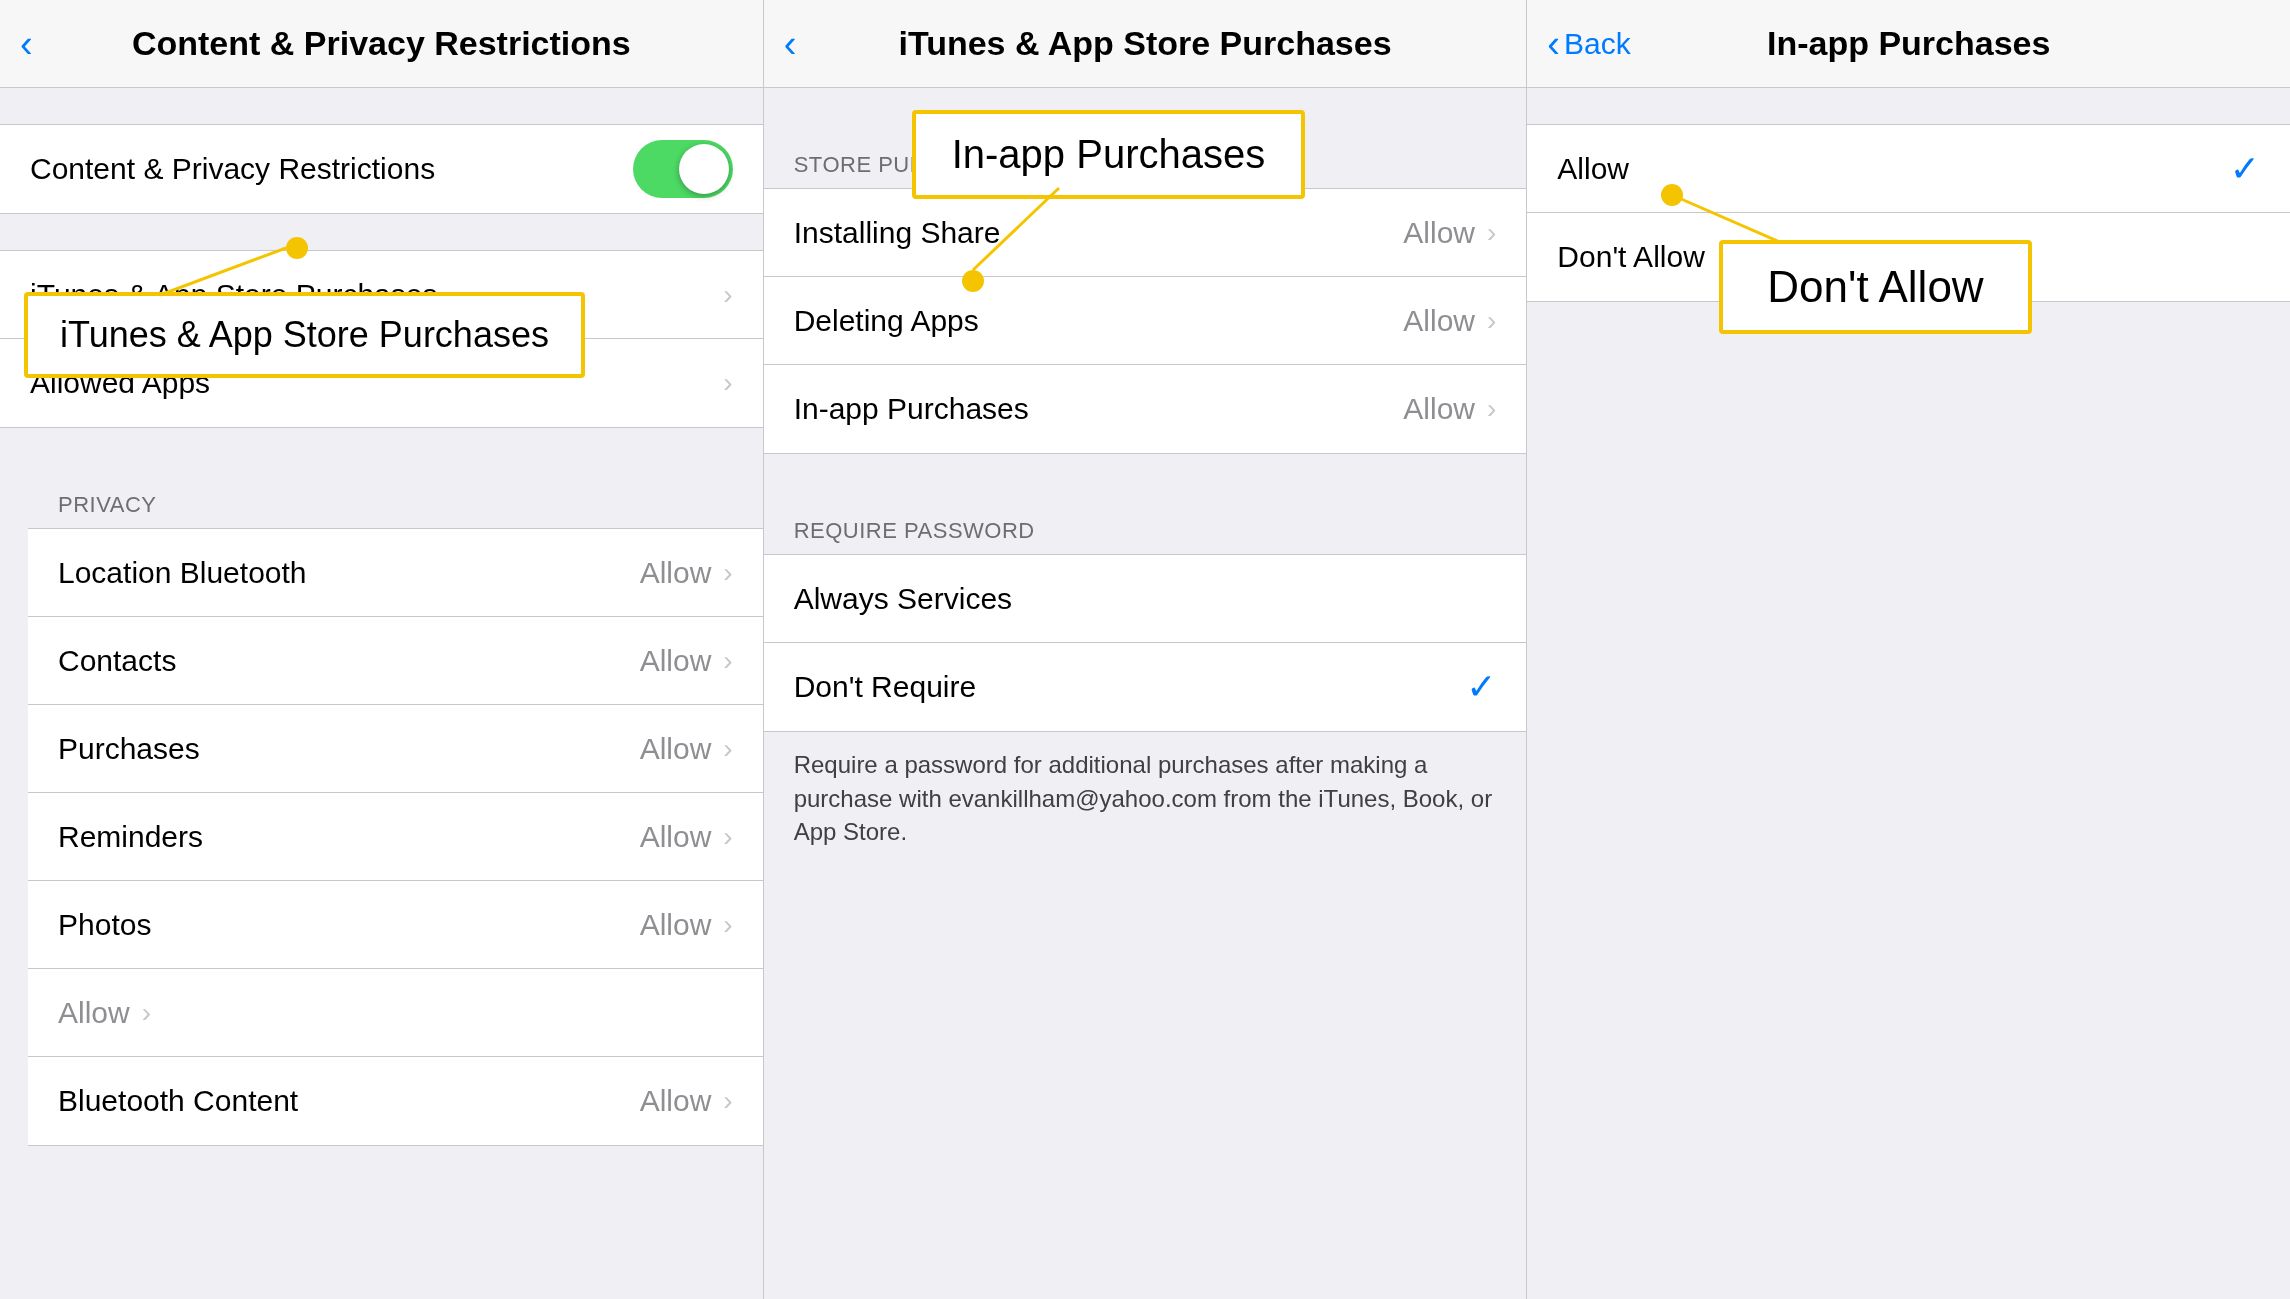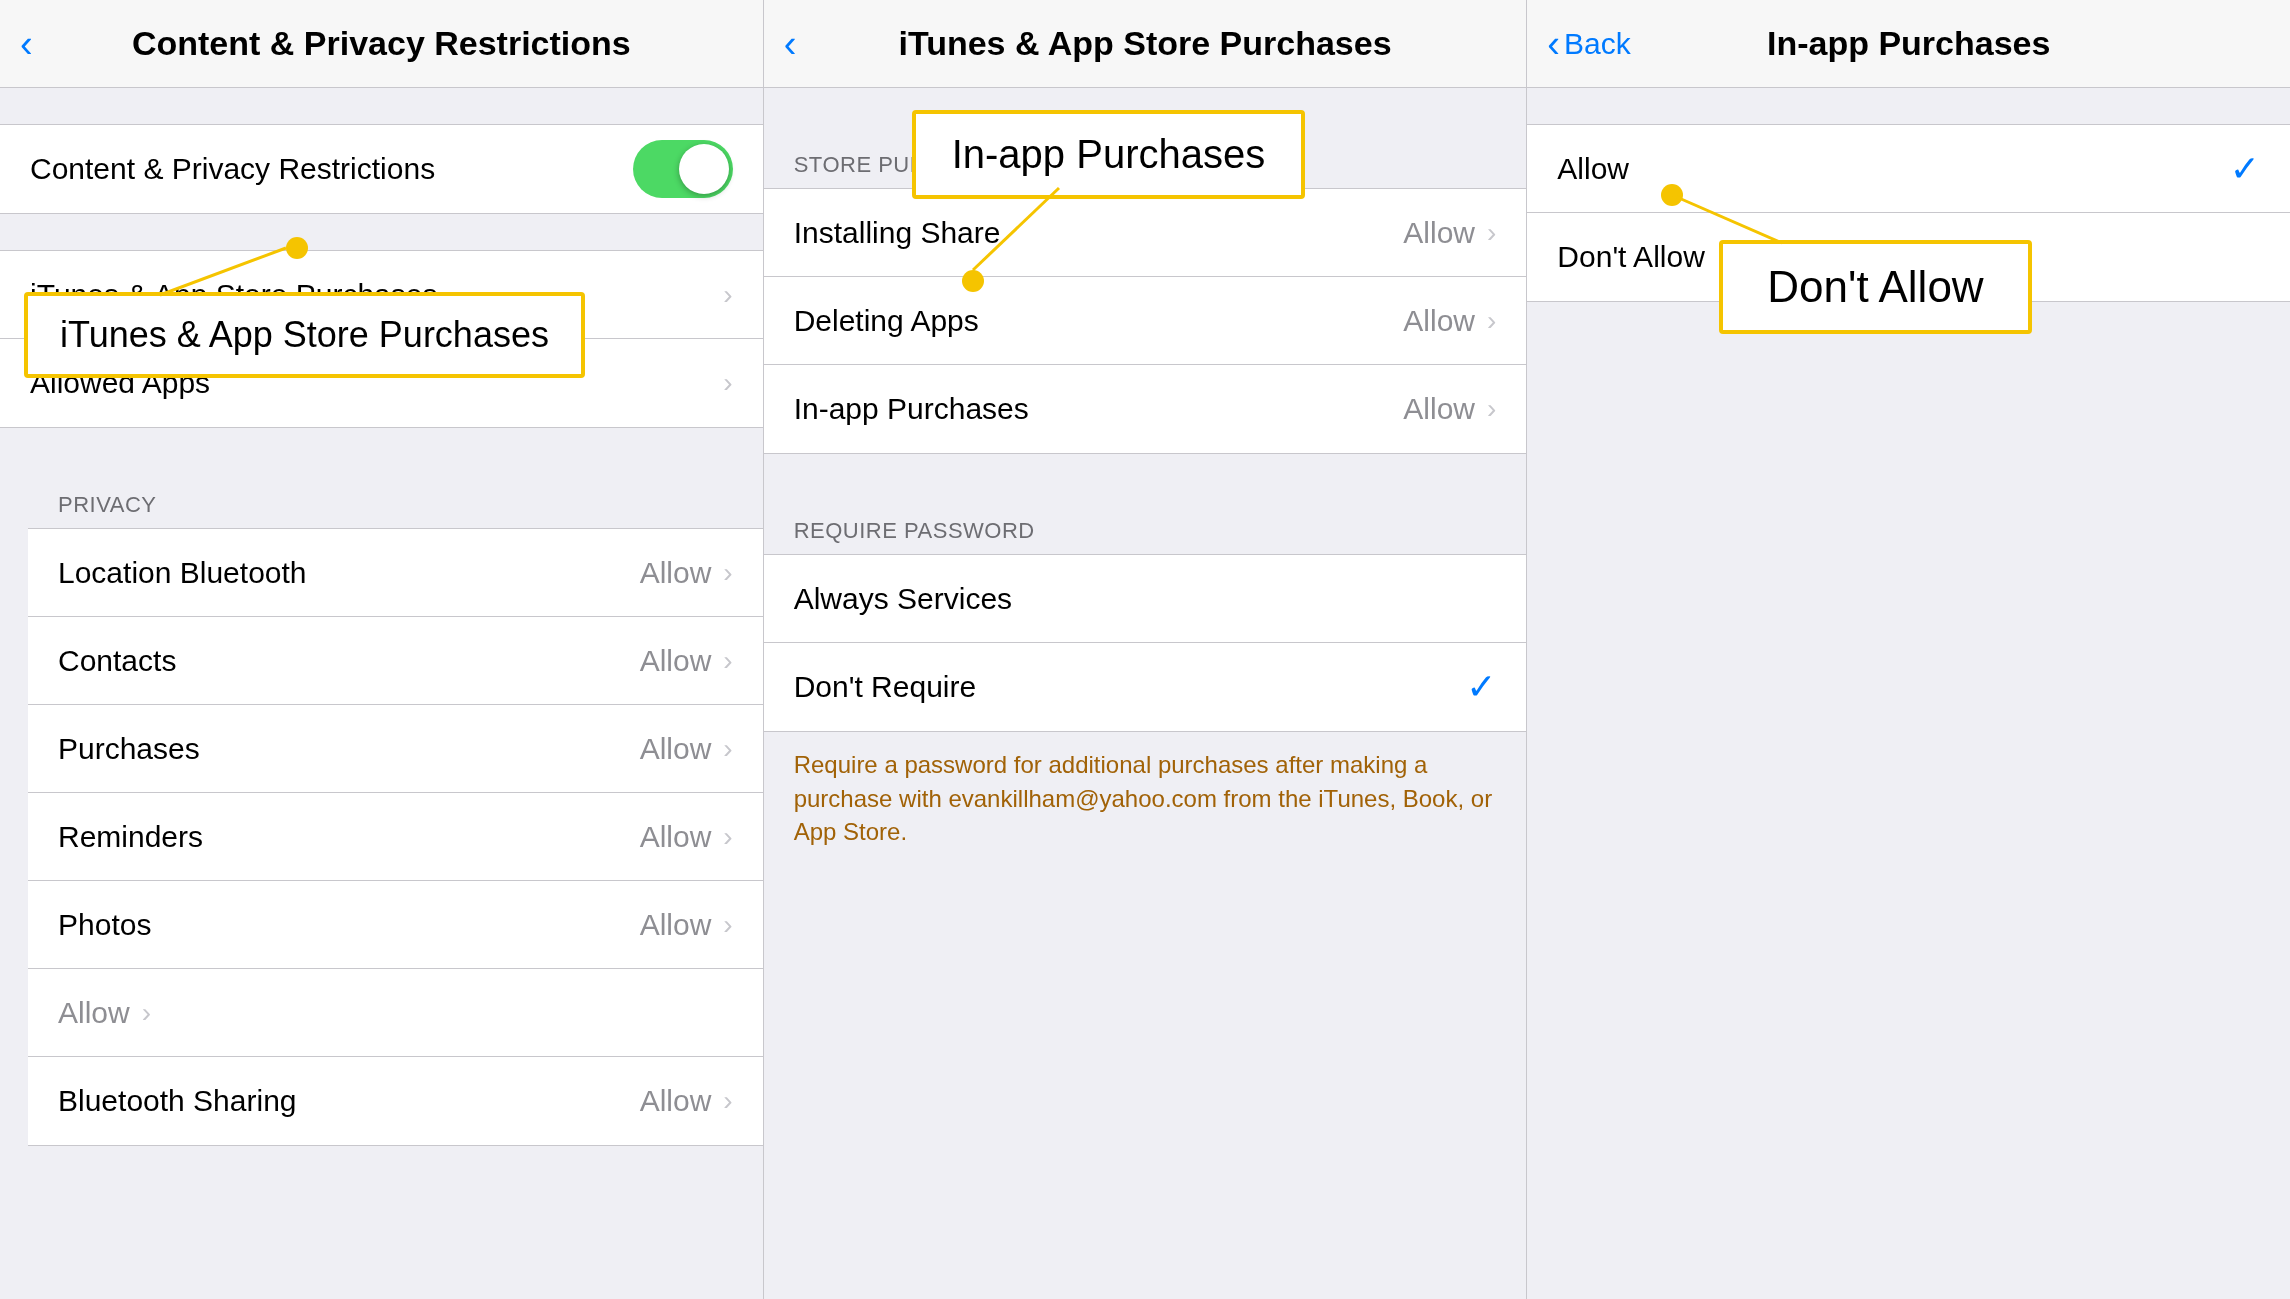--- a/index.html
+++ b/index.html
@@ -119,21 +119,21 @@
     
     .checkmark {
       color: #007aff;
       font-size: 36px;
       margin-left: 10px;
     }
 
     
     .description-text {
       font-size: 24px;
-      color: #a16207;
+      color: #404040;
       padding: 14px 30px 20px 30px;
       line-height: 1.4;
     }
 
     
     .panel-wrapper {
       position: relative;
       flex: 1;
       display: flex;
       flex-direction: column;
@@ -204,21 +204,21 @@
         <div class="list-item">
           <span class="list-item-label">Photos</span>
           <span class="list-item-value">Allow</span>
           <span class="list-item-chevron">›</span>
         </div>
         <div class="list-item">
           <span class="list-item-value">Allow</span>
           <span class="list-item-chevron">›</span>
         </div>
         <div class="list-item">
-          <span class="list-item-label">Bluetooth Sharing</span>
+          <span class="list-item-label">Bluetooth Content</span>
           <span class="list-item-value">Allow</span>
           <span class="list-item-chevron">›</span>
         </div>
       </div>
     </div>
   </div>
 
   <div style="position:absolute; top:0; left:0; width:100%; height:100%; pointer-events:none;">
 
     <div style="position:absolute; top:237px; left:286px; width:22px; height:22px; border-radius:50%; background:#f5c400;"></div>

